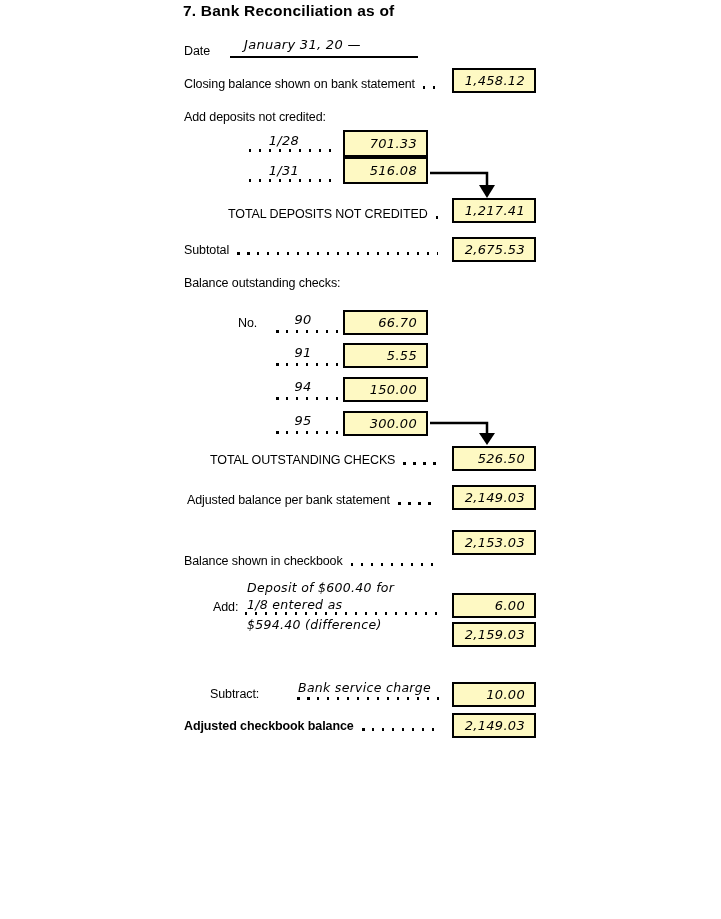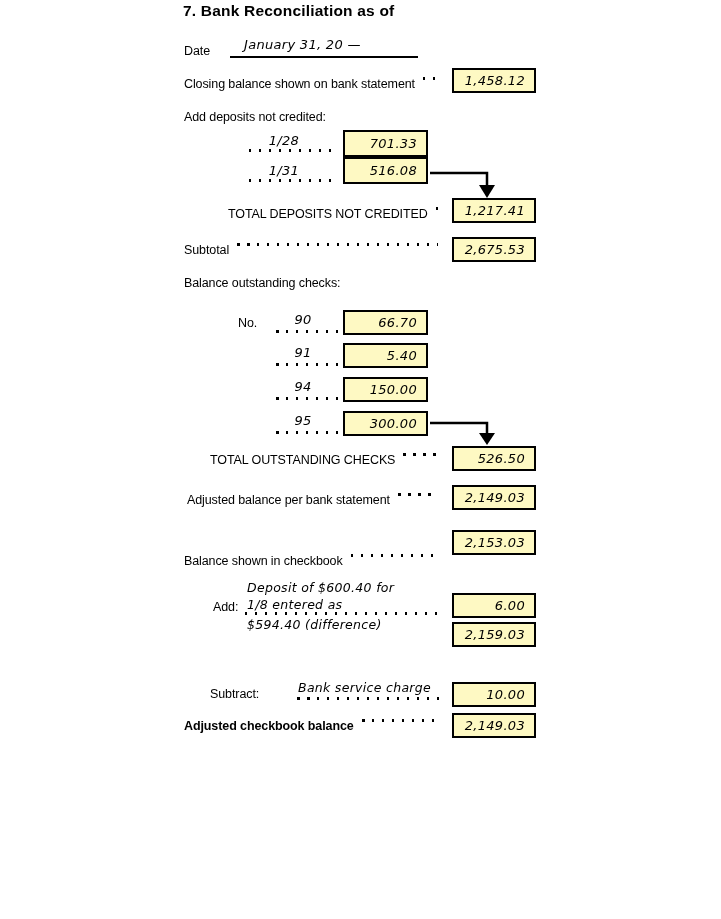--- a/index.html
+++ b/index.html
@@ -8,21 +8,21 @@
     color:#000; font-family:"Liberation Sans", sans-serif; overflow:hidden;
   }
   .abs { position:absolute; }
   .lbl { font-size:12.5px; letter-spacing:-0.1px; white-space:nowrap; color:#000; }
   .title { font-size:15.5px; font-weight:bold; letter-spacing:0.2px; white-space:nowrap; }
   .hand {
     font-family:"DejaVu Sans", sans-serif; font-style:italic;
     font-size:13px; letter-spacing:0.3px; white-space:nowrap; color:#000;
   }
   .hand-sm { font-size:12.5px; }
-  .leader-row { display:flex; }
+  .leader-row { display:flex; align-items:flex-end; }
   .leader-row .lbl { flex:0 0 auto; }
   .leader {
     flex:1 1 auto; height:3px; margin:0 2px 2px 8px;
     background-image:repeating-linear-gradient(to right, #000 0 2.5px, transparent 2.5px 10px);
   }
   .dots {
     height:3px;
     background-image:repeating-linear-gradient(to right, #000 0 2.5px, transparent 2.5px 10px);
   }
   .vbox {
@@ -95,21 +95,21 @@
 
   <div class="abs hand num-over" style="left:278px; top:312px; width:50px;">90</div>
   <div class="abs dots" style="left:276px; top:330px; width:64px;"></div>
   <div class="abs vbox vbox-chk" style="left:343px; top:310px;">
     <span class="hand">66.70</span>
   </div>
 
   <div class="abs hand num-over" style="left:278px; top:345px; width:50px;">91</div>
   <div class="abs dots" style="left:276px; top:363px; width:64px;"></div>
   <div class="abs vbox vbox-chk" style="left:343px; top:343px;">
-    <span class="hand">5.40</span>
+    <span class="hand">5.55</span>
   </div>
 
   <div class="abs hand num-over" style="left:278px; top:379px; width:50px;">94</div>
   <div class="abs dots" style="left:276px; top:397px; width:64px;"></div>
   <div class="abs vbox vbox-chk" style="left:343px; top:377px;">
     <span class="hand">150.00</span>
   </div>
 
   <div class="abs hand num-over" style="left:278px; top:413px; width:50px;">95</div>
   <div class="abs dots" style="left:276px; top:431px; width:64px;"></div>

